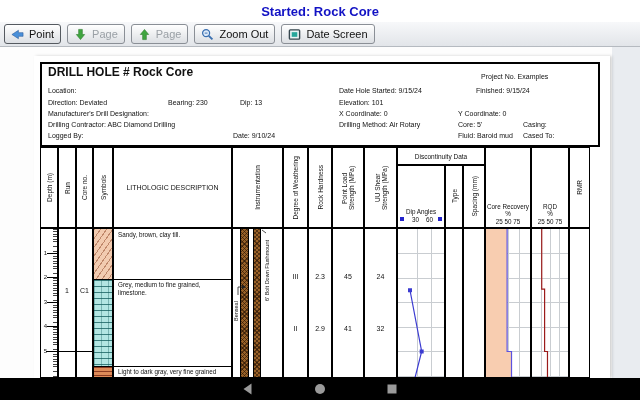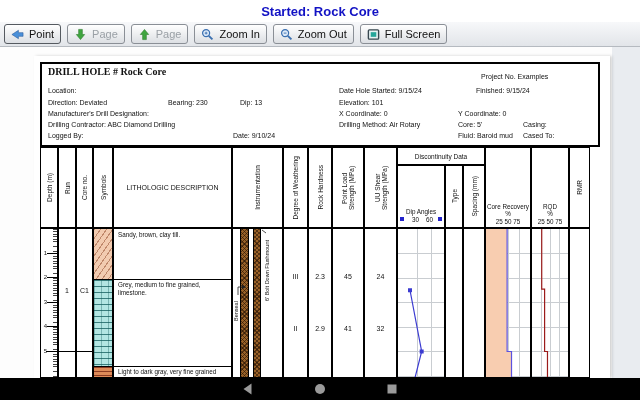--- a/index.html
+++ b/index.html
@@ -21,21 +21,21 @@
   .ticon{width:13px;height:13px;flex:0 0 auto;}
   
   .content-bg{position:absolute;left:0;top:47px;width:640px;height:331px;background:#fdfdfd;}
   .right-strip{position:absolute;left:612px;top:47px;width:28px;height:331px;background:#e9ecf0;}
   .page{position:absolute;left:34px;top:56px;width:576px;height:322px;background:#fff;
         box-shadow:2px 0 3px rgba(0,0,0,0.18);}
   
   .hbox{position:absolute;left:40px;top:62px;width:560px;height:85px;border:2px solid #000;
         box-sizing:border-box;background:#fff;}
   .t{position:absolute;font-size:7px;line-height:8px;color:#111;white-space:nowrap;}
-  .drill-title{font-size:10px;font-weight:bold;font-family:Liberation Serif, serif;}
+  .drill-title{font-size:12px;font-weight:bold;}
   
   .vcell,.hcell{position:absolute;top:147px;height:81px;border:1px solid #000;box-sizing:border-box;
         background:#fff;display:flex;align-items:center;justify-content:center;overflow:hidden;}
   .vtext{writing-mode:vertical-rl;transform:rotate(180deg);font-size:6.5px;line-height:7px;
          color:#111;text-align:center;max-height:74px;}
   .vtext.two{max-height:52px;}
   .hcell-lbl{font-size:7px;color:#111;text-align:center;}
   .band{position:absolute;left:397px;top:147px;width:88px;height:18px;border:1px solid #000;
         box-sizing:border-box;background:#fff;display:flex;align-items:center;justify-content:center;}
   .sub{top:165px !important;height:63px !important;}
@@ -99,39 +99,31 @@
     </button>
     <button class="tbtn disabled">
       <svg class="ticon" viewBox="0 0 14 14">
           <path d="M7,1.5 L11.5,7 L9,7 L9,12.5 L5,12.5 L5,7 L2.5,7 Z" fill="#3fa53f" stroke="#2a7a2a" stroke-width="0.6"></path>
         </svg>
       <span>Page</span>
     </button>
     <button class="tbtn">
       <svg class="ticon" viewBox="0 0 14 14">
           <circle cx="5.5" cy="5.5" r="3.8" fill="#dce9f8" stroke="#3a6fb0" stroke-width="1.3"></circle>
-          <path d="M4,5.5 H7 M5.5,4 V7" stroke="#3a6fb0" stroke-width="1"></path>
-          <line x1="8.4" y1="8.4" x2="12.3" y2="12.3" stroke="#3a6fb0" stroke-width="2"></line>
-        </svg>
-      <span>Zoom In</span>
-    </button>
-    <button class="tbtn">
-      <svg class="ticon" viewBox="0 0 14 14">
-          <circle cx="5.5" cy="5.5" r="3.8" fill="#dce9f8" stroke="#3a6fb0" stroke-width="1.3"></circle>
           <path d="M4,5.5 H7" stroke="#3a6fb0" stroke-width="1"></path>
           <line x1="8.4" y1="8.4" x2="12.3" y2="12.3" stroke="#3a6fb0" stroke-width="2"></line>
         </svg>
       <span>Zoom Out</span>
     </button>
     <button class="tbtn">
       <svg class="ticon" viewBox="0 0 14 14">
           <rect x="1.5" y="2" width="11" height="10" rx="1" fill="#e8f4f4" stroke="#37474f" stroke-width="1.5"></rect>
           <rect x="4" y="4.5" width="6" height="5" fill="#26a69a"></rect>
         </svg>
-      <span>Full Screen</span>
+      <span>Date Screen</span>
     </button>
   </div>
 
   <div class="content-bg"></div>
   <div class="right-strip"></div>
   <div class="page"></div>
 
   <div class="hbox"></div>
   <span class="t drill-title" style="left:48px;top:68px;">DRILL HOLE # Rock Core</span>
   <span class="t" style="left:481px;top:73px;">Project No. Examples</span>

